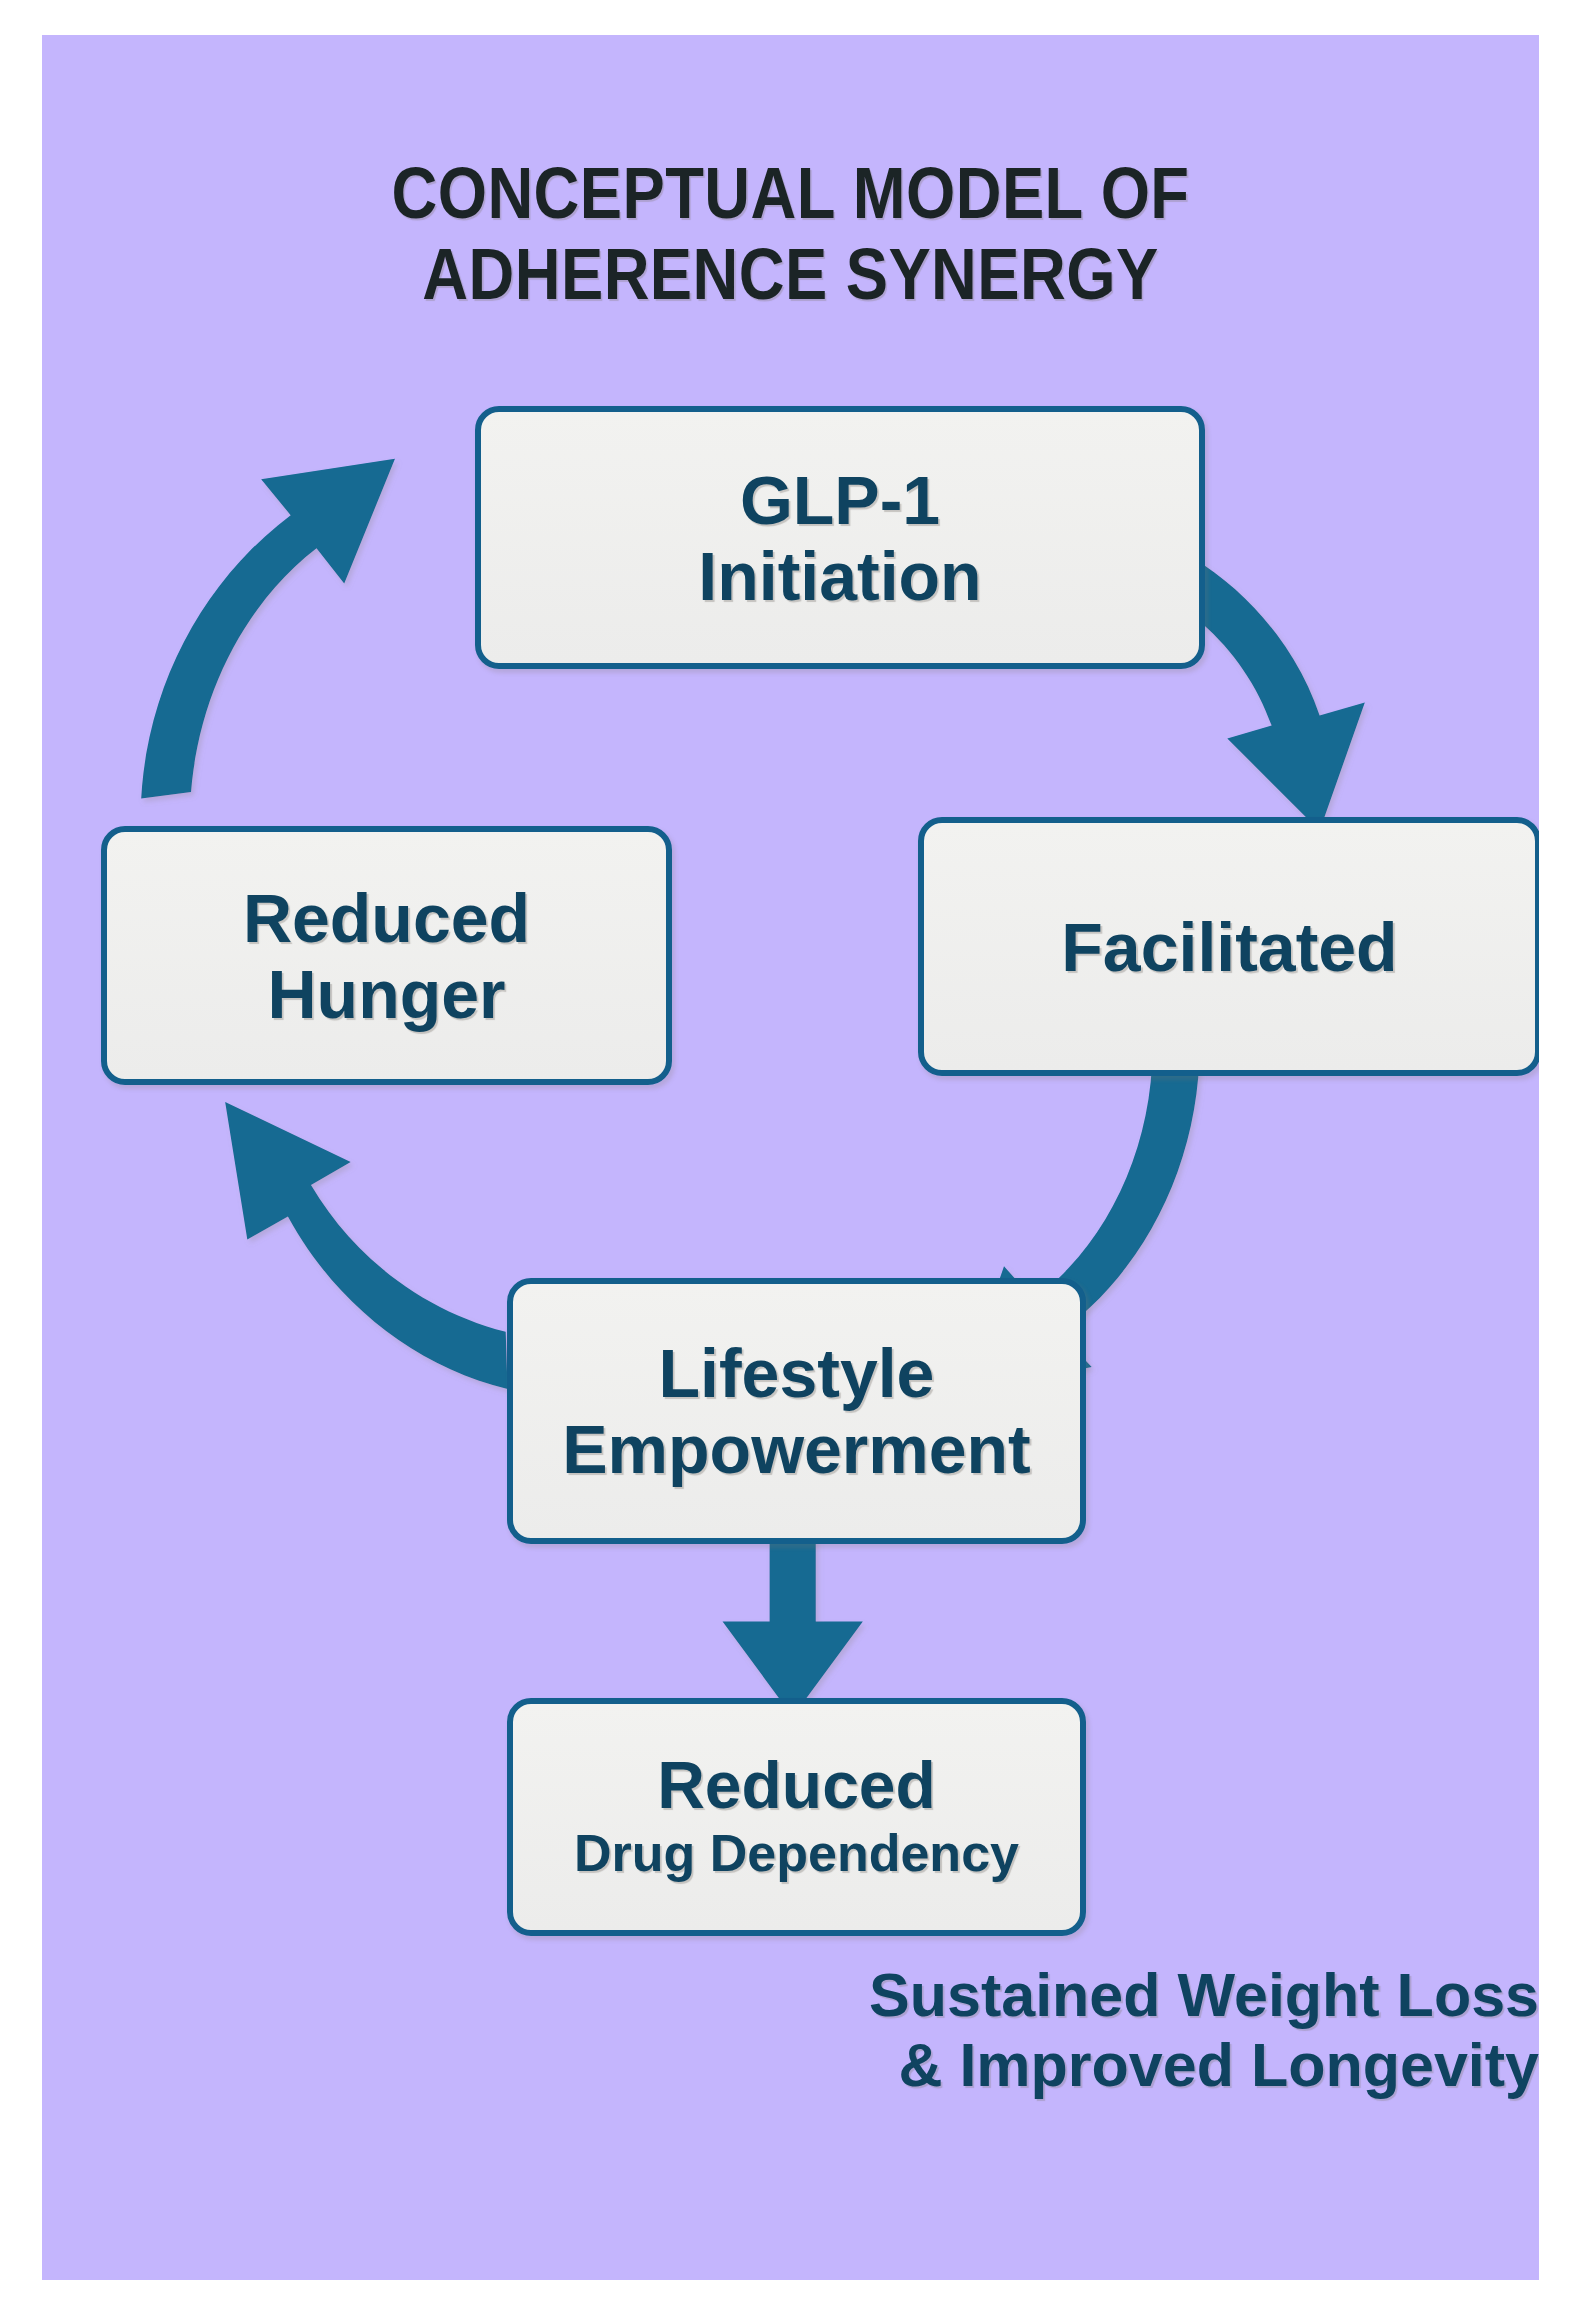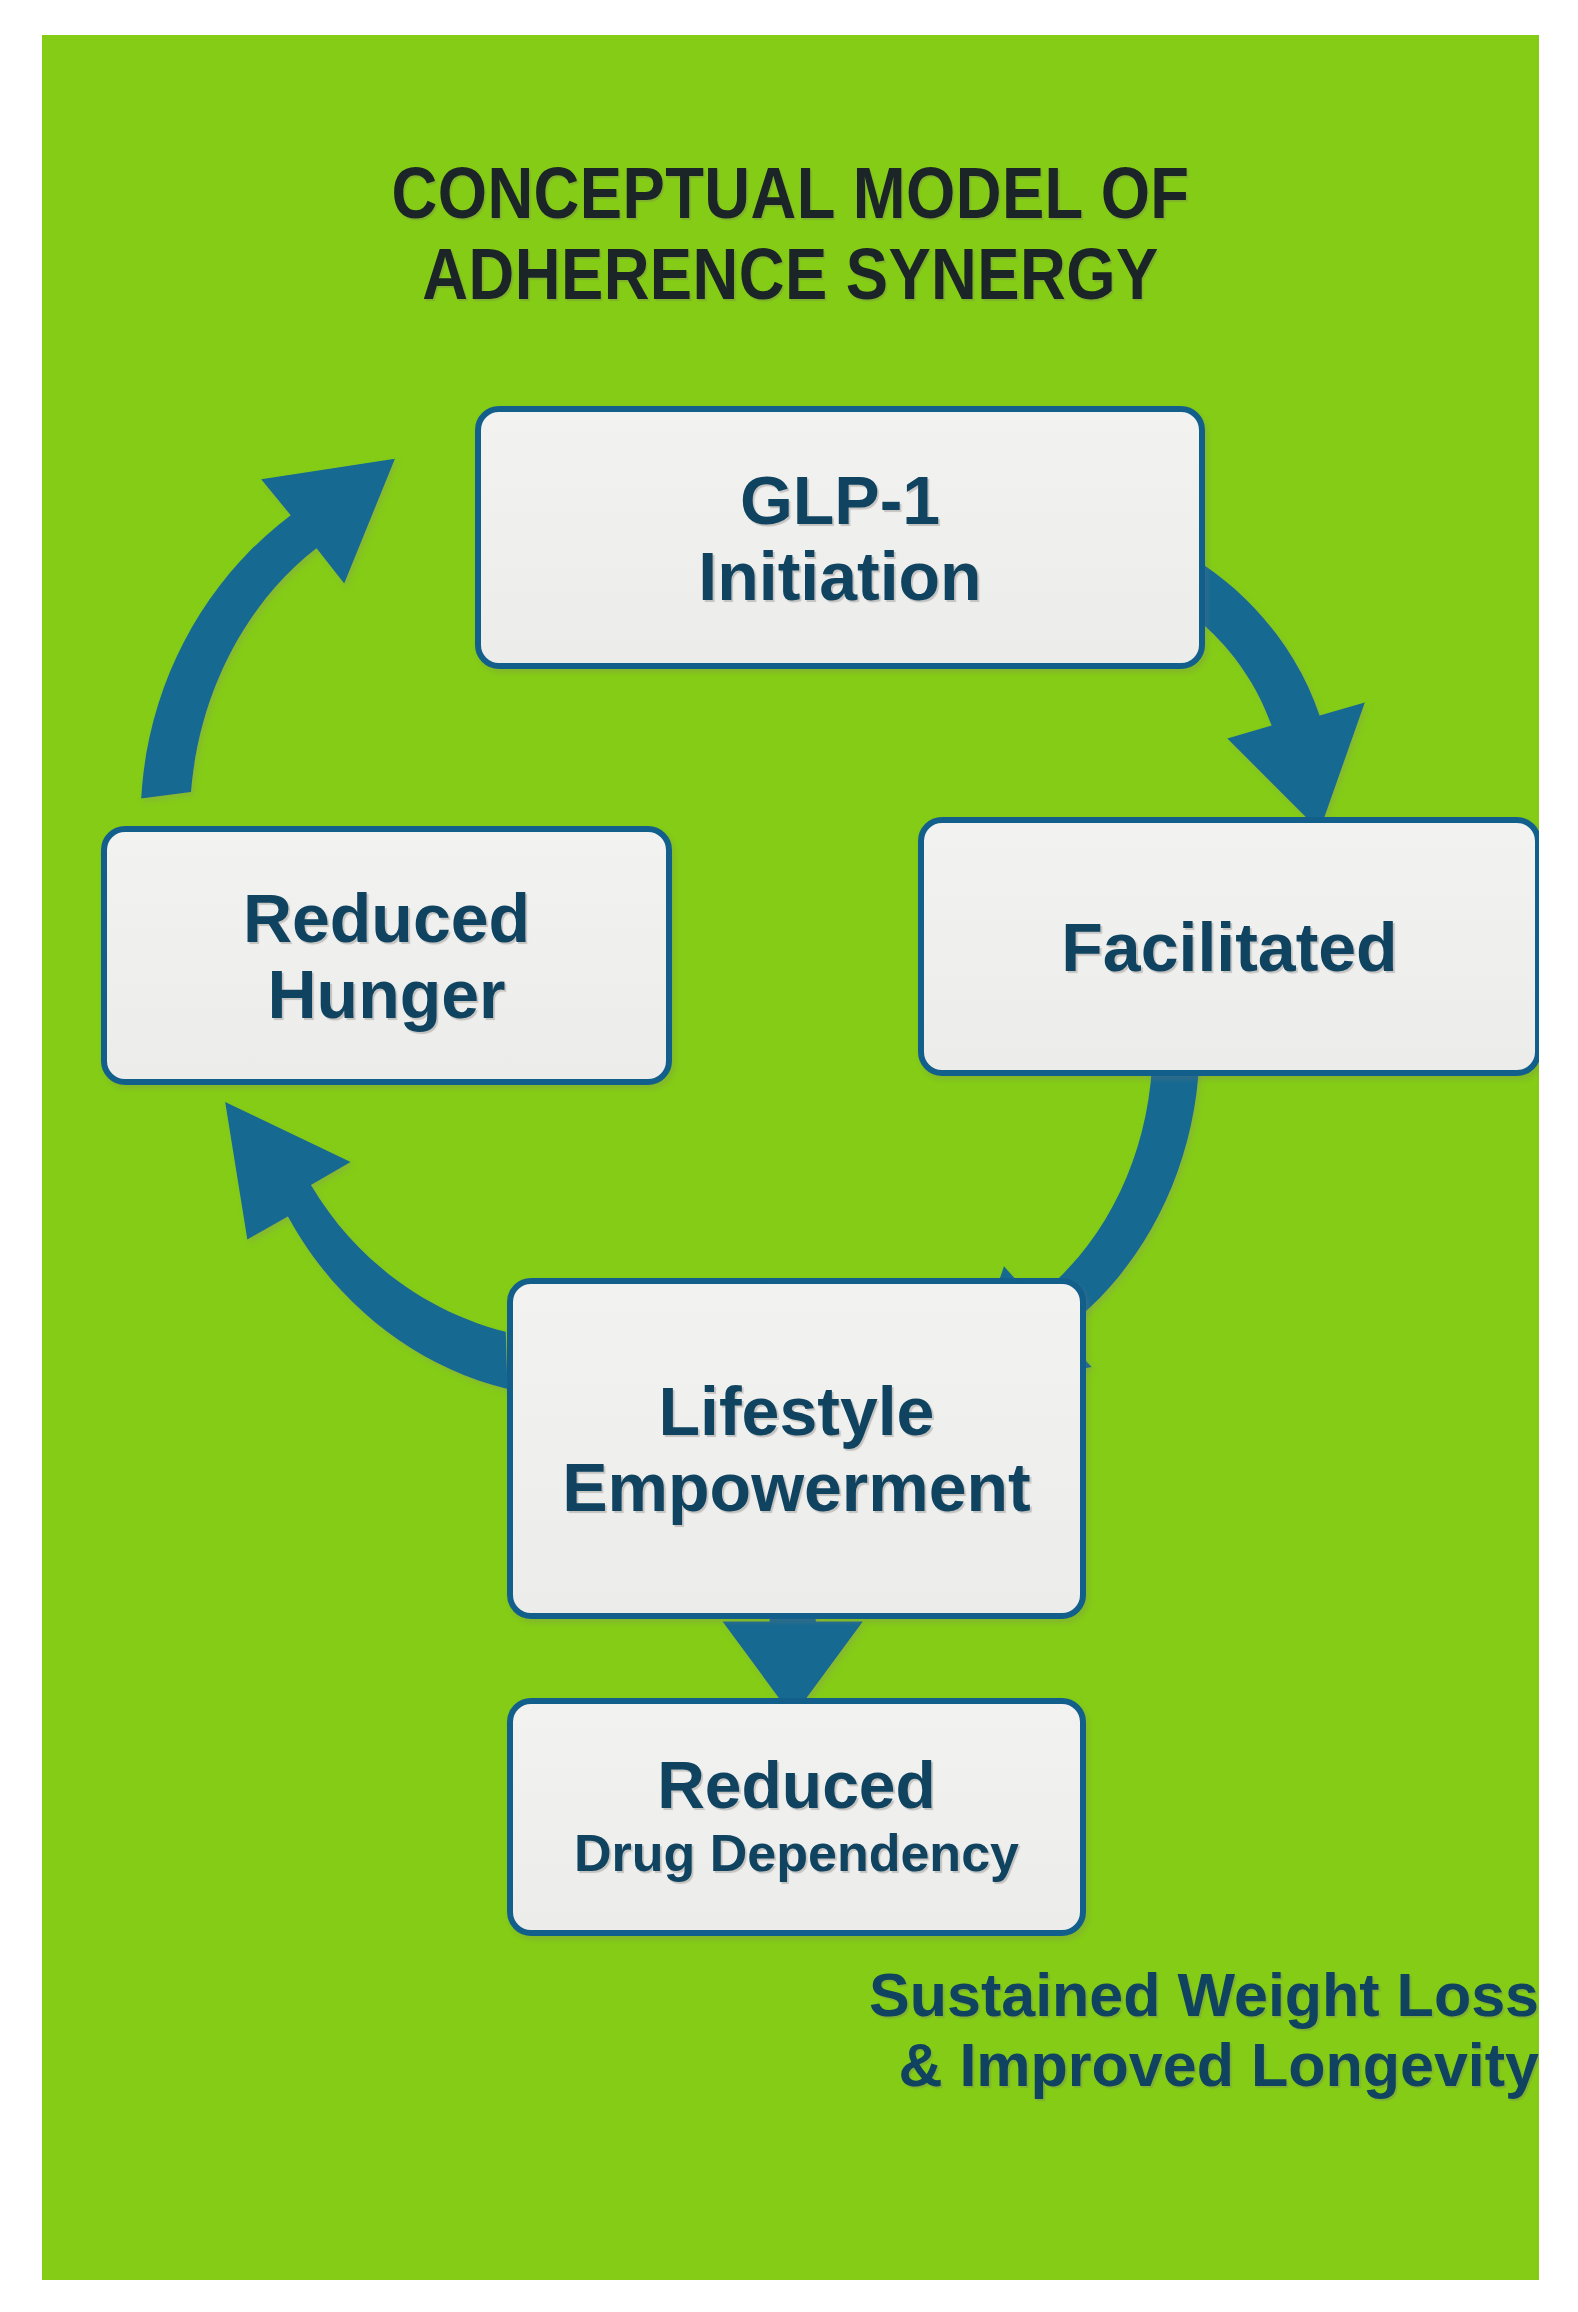--- a/index.html
+++ b/index.html
@@ -14,21 +14,21 @@
     font-family: "Liberation Sans", sans-serif;
     -webkit-font-smoothing: antialiased;
   }
 
   #poster {
     position: absolute;
     left: 42px;
     top: 35px;
     width: 1497px;
     height: 2245px;
-    background: #84cc16;
+    background: #c4b5fd;
     overflow: hidden;
   }
 
   
   #title {
     position: absolute;
     left: 0;
     top: 118px;
     width: 1497px;
     text-align: center;
@@ -80,21 +80,21 @@
 
   #node-glp1      { left: 433px; top: 371px;  width: 730px; height: 263px; }
   #node-glp1 .line { font-size: 68px; line-height: 76px; }
 
   #node-hunger    { left: 59px;  top: 791px;  width: 571px; height: 259px; }
   #node-hunger .line { font-size: 68px; line-height: 76px; }
 
   #node-fasting   { left: 876px; top: 782px;  width: 623px; height: 259px; }
   #node-fasting .line { font-size: 68px; line-height: 76px; }
 
-  #node-lifestyle { left: 465px; top: 1243px; width: 579px; height: 341px; }
+  #node-lifestyle { left: 465px; top: 1243px; width: 579px; height: 266px; }
   #node-lifestyle .line { font-size: 68px; line-height: 76px; }
 
   #node-drug      { left: 465px; top: 1663px; width: 579px; height: 238px; }
   #node-drug .line-1 { font-size: 66px; line-height: 72px; }
   #node-drug .line-2 { font-size: 52px; line-height: 65px; }
 
   
   #footer {
     position: absolute;
     left: 0;

